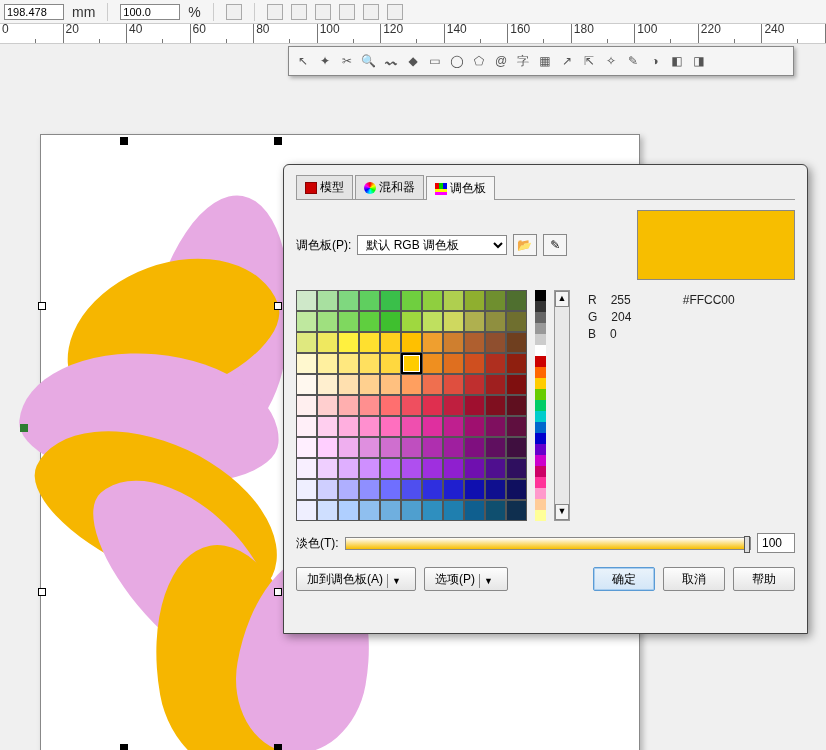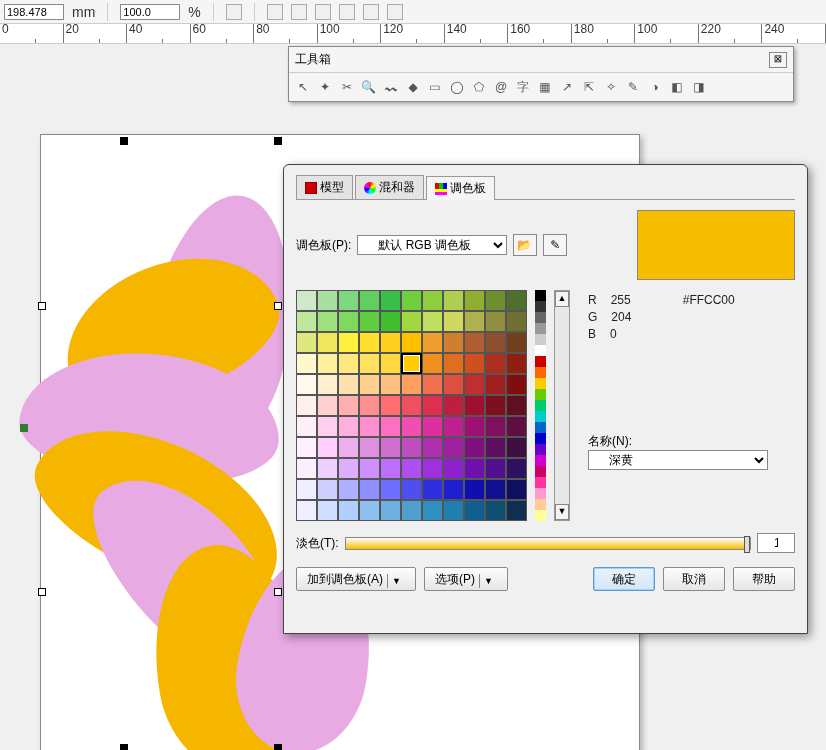--- a/index.html
+++ b/index.html
@@ -31,21 +31,21 @@
 .dlg-body{padding:10px 12px}
 .tabs{display:flex;border-bottom:1px solid #999}
 .tab{display:flex;align-items:center;gap:3px;padding:3px 8px;border:1px solid #999;border-bottom:none;background:#e4e4e4;margin-right:2px;cursor:pointer}
 .tab.active{background:#f5f5f5;position:relative;top:1px}
 .tab .ticon2{width:12px;height:12px;display:inline-block}
 .ticon-red{background:#c00;border:1px solid #800}
 .ticon-circ{border-radius:50%;background:conic-gradient(red,yellow,lime,cyan,blue,magenta,red)}
 .ticon-grid{background:linear-gradient(90deg,#e00 33%,#0c0 33% 66%,#00e 66%),linear-gradient(#ff0 50%,#f0f 50%);background-size:100% 50%,100% 50%;background-position:0 0,0 100%;background-repeat:no-repeat}
 .row{display:flex;align-items:center;gap:6px;margin:10px 0}
 .row label{font-size:12px}
-select,input[type=text]{border:1px solid #888;padding:1px 16px;height:20px;background:#fff;font-size:12px}
+select,input[type=text]{border:1px solid #888;padding:1px 4px;height:20px;background:#fff;font-size:12px}
 .iconbtn{width:24px;height:22px;border:1px solid #888;background:#f5f5f5;cursor:pointer;display:flex;align-items:center;justify-content:center}
 .preview{width:158px;height:70px;border:1px solid #888;background:#f7be00;margin-left:auto}
 .palette-area{display:flex;gap:8px}
 .palette{display:grid;grid-template-columns:repeat(11,21px);grid-template-rows:repeat(11,21px);gap:0;border:0}
 .sw{width:21px;height:21px;border:1px solid #555;cursor:pointer}
 .sw.sel{border:2px solid #000;box-shadow:0 0 0 1px #fff inset}
 .mini{display:grid;grid-template-columns:11px;grid-auto-rows:11px;gap:0}
 .mini .msw{width:11px;height:11px}
 .scroll{width:16px;background:#e8e8e8;border:1px solid #999;display:flex;flex-direction:column;justify-content:space-between}
 .scroll .sbtn{height:16px;border:1px solid #888;background:#f4f4f4;text-align:center;line-height:12px;font-size:9px;cursor:pointer}
@@ -114,24 +114,20 @@
   <div class="handle sel" style="left:38px;top:258px"></div>
   <div class="handle sel" style="left:274px;top:258px"></div>
   <div class="handle g" style="left:20px;top:380px"></div>
   <div class="handle sel" style="left:38px;top:544px"></div>
   <div class="handle sel" style="left:274px;top:544px"></div>
   <div class="handle" style="left:120px;top:700px"></div>
   <div class="handle" style="left:274px;top:700px"></div>
 </div>
 
 <div class="toolbox">
-  <div class="tb-title">
-    <span>工具箱</span>
-    <span class="tb-close">⊠</span>
-  </div>
   <div class="tb-tools">
     <div class="tool">↖</div>
     <div class="tool">✦</div>
     <div class="tool">✂</div>
     <div class="tool">🔍</div>
     <div class="tool">〰</div>
     <div class="tool">◆</div>
     <div class="tool">▭</div>
     <div class="tool">◯</div>
     <div class="tool">⬠</div>
@@ -333,24 +329,20 @@
             </div>
           <div>
               <span>G</span>
               <span>204</span>
             </div>
           <div>
               <span>B</span>
               <span>0</span>
             </div>
         </div>
-        <div style="margin-top:92px">
-          <label><span>名称(N):</span></label><br>
-          <select class="namefield"><option>深黄</option></select>
-        </div>
       </div>
     </div>
 
     <div class="row" style="margin-top:12px">
       <label>淡色(T):</label>
       <div class="tint-slider">
           <div class="thumb"></div>
         </div>
       <input type="text" style="width: 38px;" value="100">
     </div>

